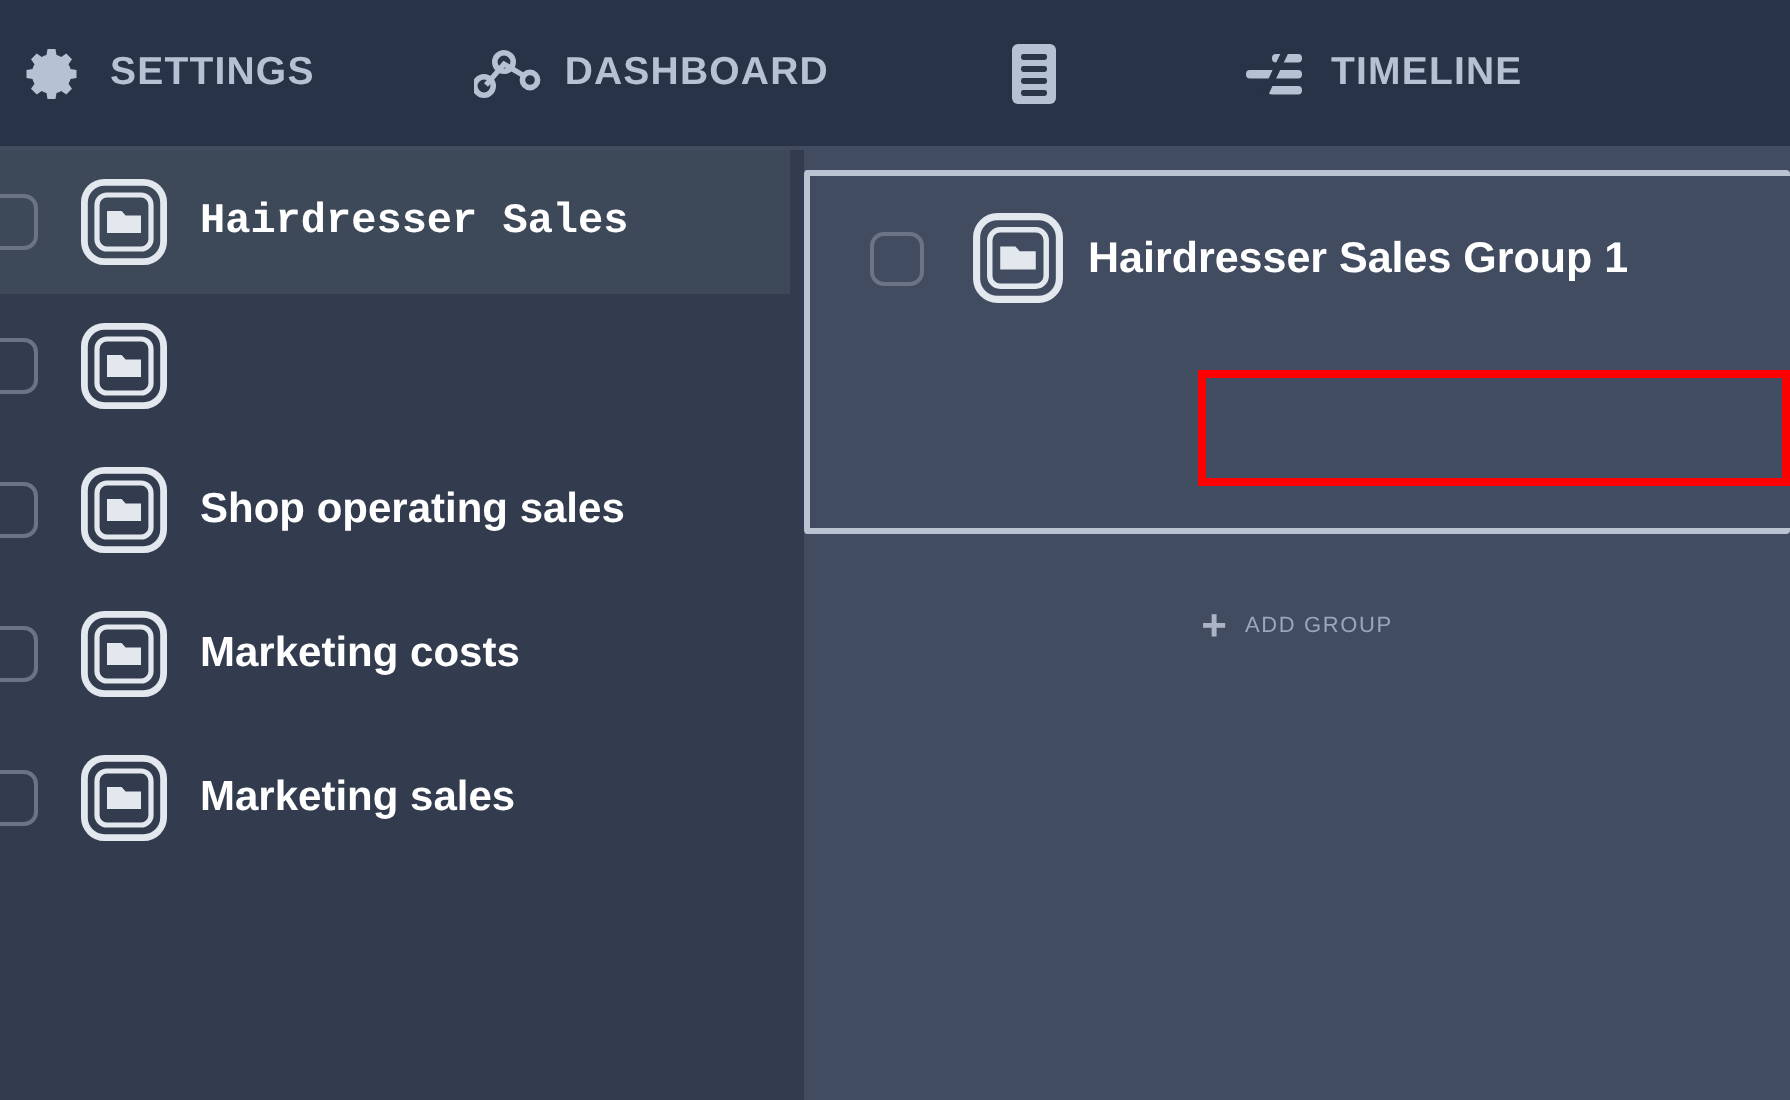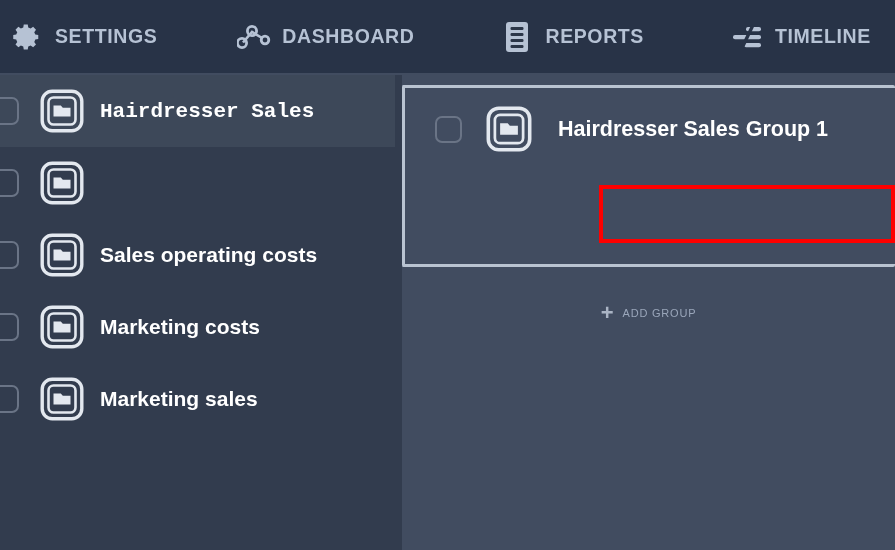--- a/index.html
+++ b/index.html
@@ -168,21 +168,21 @@
     width: 27px;
     height: 27px;
   }
   .group-head .folder-ic {
     margin-left: 24px;
     width: 46px;
     height: 46px;
   }
   .group-head .row-label {
     font-size: 21.5px;
-    margin-left: 26px;
+    margin-left: 12px;
   }
 
   .add-components {
     position: absolute;
     left: 207px; top: 94px;
     height: 44px;
     display: flex;
     align-items: center;
     cursor: pointer;
   }
@@ -254,21 +254,20 @@
     <div class="tb-item tb-reports">
       <span class="tb-icon">
         <svg width="26" height="32" viewBox="0 0 26 32" aria-hidden="true">
           <rect x="2" y="1" width="22" height="30" rx="3" fill="#b6c2d4"></rect>
           <rect x="6.5" y="6" width="13" height="3" rx="1.2" fill="#2b3648"></rect>
           <rect x="6.5" y="12" width="13" height="3" rx="1.2" fill="#2b3648"></rect>
           <rect x="6.5" y="18" width="13" height="3" rx="1.2" fill="#2b3648"></rect>
           <rect x="6.5" y="24" width="13" height="3" rx="1.2" fill="#2b3648"></rect>
         </svg>
       </span>
-      <span class="tb-label">REPORTS</span>
     </div>
 
     <div class="tb-item tb-timeline">
       <span class="tb-icon">
         <svg width="34" height="28" viewBox="0 0 34 28" aria-hidden="true">
           <rect x="16" y="4" width="15" height="4.2" rx="2" fill="#b6c2d4"></rect>
           <rect x="3" y="12" width="28" height="4.2" rx="2" fill="#b6c2d4"></rect>
           <rect x="14" y="20" width="17" height="4.2" rx="2" fill="#b6c2d4"></rect>
           <path d="M23 2 L12 25" stroke="#283347" stroke-width="3.4" fill="none"></path>
         </svg>
@@ -305,21 +304,21 @@
 
     <div class="section-row">
       <span class="cb"></span>
       <span class="folder-ic">
         <svg width="44" height="44" viewBox="0 0 44 44" aria-hidden="true">
           <rect x="2.2" y="2.2" width="39.6" height="39.6" rx="10" fill="none" stroke="#e3e8ef" stroke-width="3.4"></rect>
           <rect x="8.5" y="8.5" width="27" height="27" rx="5" fill="none" stroke="#e3e8ef" stroke-width="2.6"></rect>
           <path fill="#e3e8ef" d="M13.5 16.5h7.3l2 2.3h7.7v8.7h-17z"></path>
         </svg>
       </span>
-      <span class="row-label">Sales operating costs</span>
+      <span class="row-label">Shop operating sales</span>
     </div>
 
     <div class="section-row">
       <span class="cb"></span>
       <span class="folder-ic">
         <svg width="44" height="44" viewBox="0 0 44 44" aria-hidden="true">
           <rect x="2.2" y="2.2" width="39.6" height="39.6" rx="10" fill="none" stroke="#e3e8ef" stroke-width="3.4"></rect>
           <rect x="8.5" y="8.5" width="27" height="27" rx="5" fill="none" stroke="#e3e8ef" stroke-width="2.6"></rect>
           <path fill="#e3e8ef" d="M13.5 16.5h7.3l2 2.3h7.7v8.7h-17z"></path>
         </svg>

